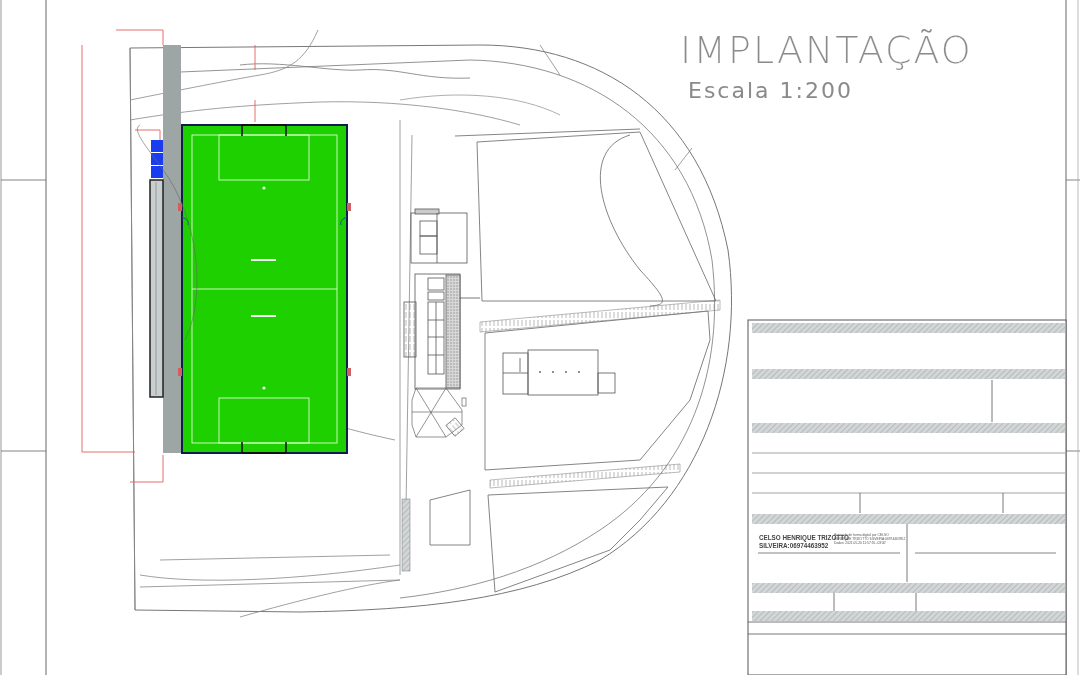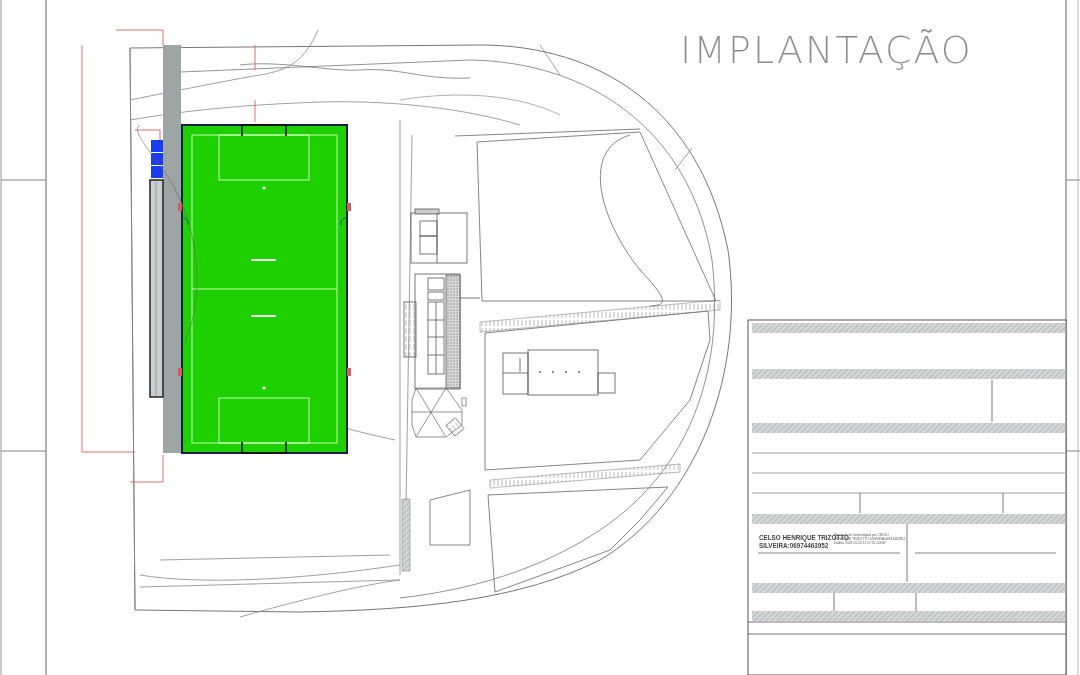--- a/index.html
+++ b/index.html
@@ -186,20 +186,21 @@
     <rect x="752" y="583" width="313" height="10" fill="url(#hatch)"></rect>
     <line x1="834" y1="593" x2="834" y2="611" stroke="#555" stroke-width="0.8"></line>
     <line x1="916" y1="593" x2="916" y2="611" stroke="#555" stroke-width="0.8"></line>
     <rect x="752" y="611" width="313" height="10" fill="url(#hatch)"></rect>
     <line x1="748" y1="622" x2="1066" y2="622" stroke="#555" stroke-width="0.8"></line>
     <line x1="748" y1="634" x2="1066" y2="634" stroke="#555" stroke-width="0.8"></line>
   </g>
 </svg>
 
 <div class="title-main">IMPLANTAÇÃO</div>
+<div class="title-sub">Escala 1:200</div>
 
 <div class="sig-name">
   <div>CELSO HENRIQUE TRIZOTTO</div>
   <div>SILVEIRA:06974463952</div>
 </div>
 <div class="sig-small">
   <div>Assinado de forma digital por CELSO</div>
   <div>HENRIQUE TRIZOTTO SILVEIRA:06974463952</div>
   <div>Dados: 2021.05.20 11:57:55 -03'00'</div>
 </div>

